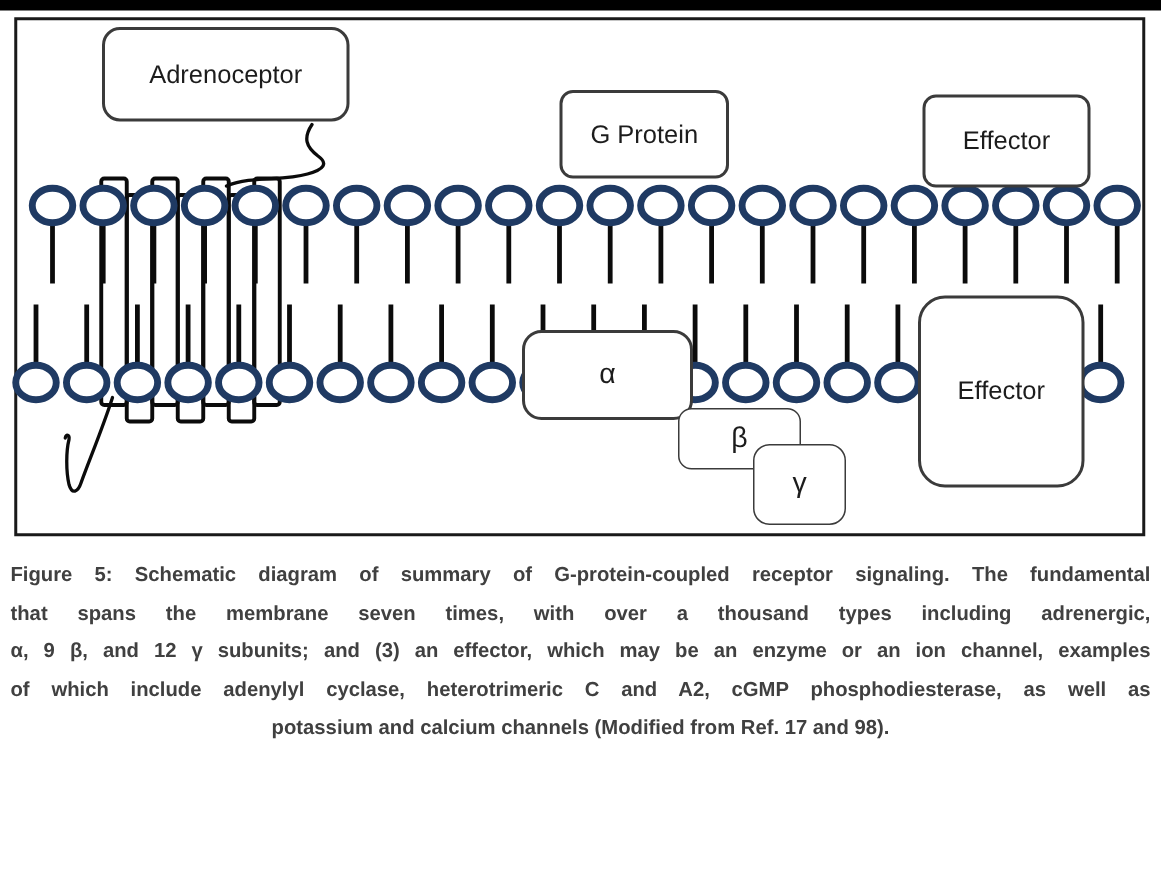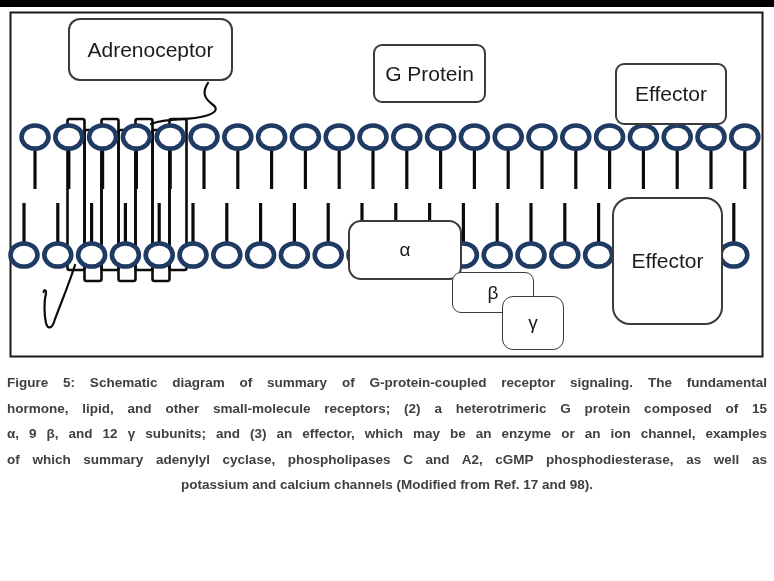--- a/index.html
+++ b/index.html
@@ -16,26 +16,26 @@
   }
   #diagram-svg{
     position:absolute;left:0;top:0;width:774px;height:362px;
   }
   .dbox{
     position:absolute;
     background:#ffffff;
     border:2px solid #3b3b3b;
     display:flex;align-items:center;justify-content:center;
     color:#1c1c1c;
-    font-size:21px;
+    font-size:17px;
     box-sizing:border-box;
     z-index:3;
   }
   .adreno   {left:68px; top:18px;  width:165px;height:63px; border-radius:12px;}
-  .gprotein {left:373px;top:44px;  width:113px;height:59px; border-radius:9px;}
+  .gprotein {left:373px;top:60px;  width:113px;height:59px; border-radius:9px;}
   .efflabel {left:615px;top:63px;  width:112px;height:62px; border-radius:9px;}
   .alpha    {left:348px;top:220px; width:114px;height:60px; border-radius:13px;font-size:19px;}
   .beta     {left:452px;top:272px; width:82px; height:41px; border-radius:9px; border-width:1.5px;font-size:19px;}
   .gamma    {left:502px;top:296px; width:62px; height:54px; border-radius:11px;border-width:1.5px;font-size:19px;}
   .effmain  {left:612px;top:197px; width:111px;height:128px;border-radius:18px;}
   .caption{
     position:absolute;left:0;top:370px;width:774px;
     padding:0 7px;box-sizing:border-box;
     color:#404040;
     font-weight:bold;
@@ -185,19 +185,19 @@
   </div>
   <div class="dbox gamma">
     <span>γ</span>
   </div>
   <div class="dbox effmain">
     <span>Effector</span>
   </div>
 
   <div class="caption">
     <div class="cap-line">Figure 5: Schematic diagram of summary of G-protein-coupled receptor signaling. The fundamental</div>
-    <div class="cap-line">hormone, lipid, and other small-molecule receptors; (2) a heterotrimeric G protein composed of 15</div>
+    <div class="cap-line">that spans the membrane seven times, with over a thousand types including adrenergic,</div>
     <div class="cap-line">α, 9 β, and 12 γ subunits; and (3) an effector, which may be an enzyme or an ion channel, examples</div>
-    <div class="cap-line">of which summary adenylyl cyclase, phospholipases C and A2, cGMP phosphodiesterase, as well as</div>
+    <div class="cap-line">of which include adenylyl cyclase, heterotrimeric C and A2, cGMP phosphodiesterase, as well as</div>
     <div class="cap-line last">potassium and calcium channels (Modified from Ref. 17 and 98).</div>
   </div>
 
 </div>
 
 </body></html>

